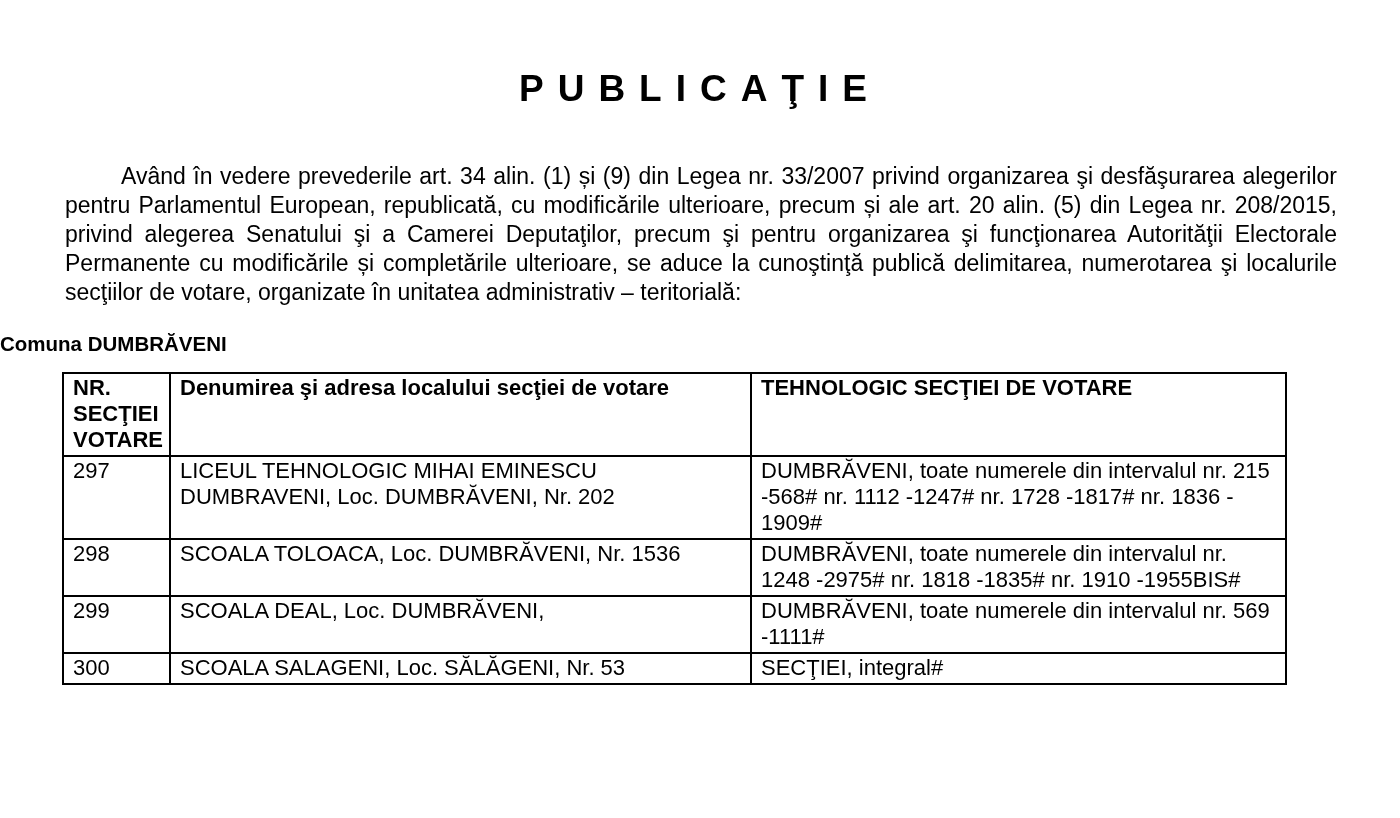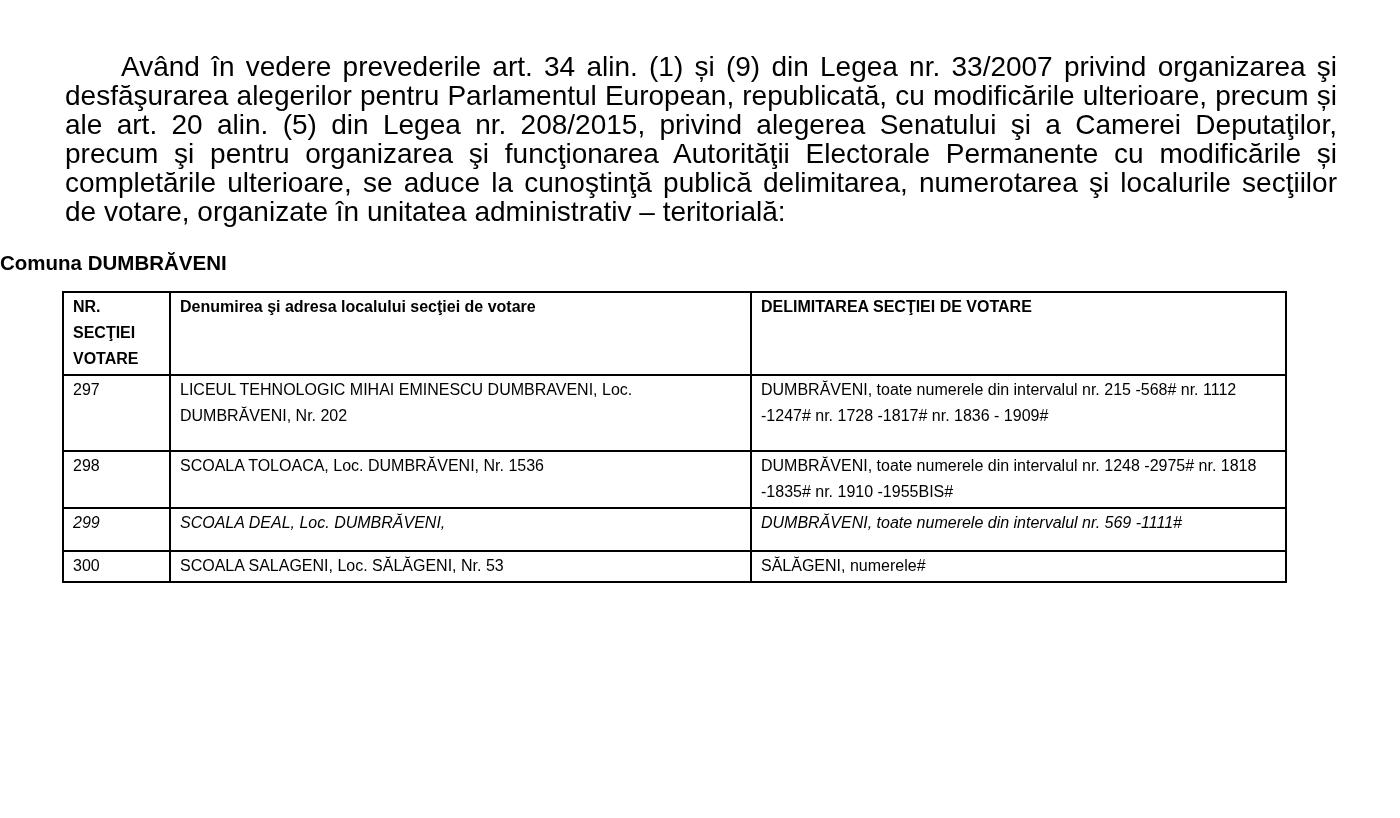--- a/index.html
+++ b/index.html
@@ -20,98 +20,99 @@
   .doc-title {
     margin-top: 68px;
     text-align: center;
     font-size: 37px;
     font-weight: bold;
     letter-spacing: 14px;
     font-family: "Liberation Sans", sans-serif;
   }
   .intro {
     margin: 52px 63px 0 65px;
-    font-size: 28px;
+    font-size: 23px;
     line-height: 29px;
     text-align: justify;
     text-indent: 56px;
   }
   .subtitle {
     margin-top: 25px;
     text-align: left;
     font-size: 20.5px;
     font-weight: bold;
   }
   table.sections {
     margin: 16px 0 0 62px;
     width: 1223px;
     border-collapse: collapse;
     table-layout: fixed;
-    font-size: 16px;
+    font-size: 22px;
     line-height: 26px;
   }
   table.sections td, table.sections th {
     border: 2px solid #000000;
     vertical-align: top;
     padding: 1px 8px 2px 9px;
     text-align: left;
     overflow: hidden;
   }
   col.c-nr { width: 107px; }
   col.c-loc { width: 581px; }
   col.c-del { width: 535px; }
   th { font-weight: bold; }
   th.h-nr { white-space: pre-line; }
   tr.r-head th { height: 73px; }
   tr.r-0 td { height: 53px; }
   tr.r-1 td { height: 76px; }
   tr.r-2 td { height: 55px; }
-  tr.r-3 td { height: 43px; font-style: italic; }
+  tr.r-3 td { height: 43px; }
   tr.r-4 td { height: 29px; }
 </style>
 </head>
 <body>
 
 <div class="page">
 
+  <div class="doc-title">PUBLICAŢIE</div>
 
   <p class="intro">Având în vedere prevederile art. 34 alin. (1) și (9) din Legea nr. 33/2007 privind organizarea şi desfăşurarea alegerilor pentru Parlamentul European, republicată, cu modificările ulterioare, precum și ale  art. 20 alin. (5) din Legea nr. 208/2015, privind alegerea Senatului şi a Camerei Deputaţilor, precum şi pentru organizarea şi funcţionarea Autorităţii Electorale Permanente cu modificările și completările ulterioare, se aduce la cunoştinţă publică delimitarea, numerotarea şi localurile secţiilor de votare, organizate în unitatea administrativ – teritorială:</p>
 
   <div class="subtitle">Comuna DUMBRĂVENI</div>
 
   <table class="sections">
     <colgroup>
       <col class="c-nr">
       <col class="c-loc">
       <col class="c-del">
     </colgroup>
     <tbody>
         <tr class="r-head">
       <th class="h-nr">NR.
 SECŢIEI
 VOTARE</th>
       <th>Denumirea şi adresa localului secţiei de votare</th>
-      <th>DELIMITAREA SECŢIEI DE VOTARE</th>
+      <th>TEHNOLOGIC SECŢIEI DE VOTARE</th>
     </tr>
     <tr class="r-1">
       <td>297</td>
       <td>LICEUL TEHNOLOGIC MIHAI EMINESCU DUMBRAVENI, Loc. DUMBRĂVENI,  Nr. 202</td>
       <td>DUMBRĂVENI, toate numerele din intervalul nr. 215 -568# nr. 1112 -1247# nr. 1728 -1817# nr. 1836 - 1909#</td>
     </tr>
     <tr class="r-2">
       <td>298</td>
       <td>SCOALA TOLOACA, Loc. DUMBRĂVENI,  Nr. 1536</td>
       <td>DUMBRĂVENI, toate numerele din intervalul nr. 1248 -2975# nr. 1818 -1835# nr. 1910 -1955BIS#</td>
     </tr>
     <tr class="r-3">
       <td>299</td>
       <td>SCOALA DEAL, Loc. DUMBRĂVENI,</td>
       <td>DUMBRĂVENI, toate numerele din intervalul nr. 569 -1111#</td>
     </tr>
     <tr class="r-4">
       <td>300</td>
       <td>SCOALA SALAGENI, Loc. SĂLĂGENI,  Nr. 53</td>
-      <td>SĂLĂGENI, numerele#</td>
+      <td>SECŢIEI, integral#</td>
     </tr>
   </tbody>
     </table>
 
 </div>
 
 </body></html>

